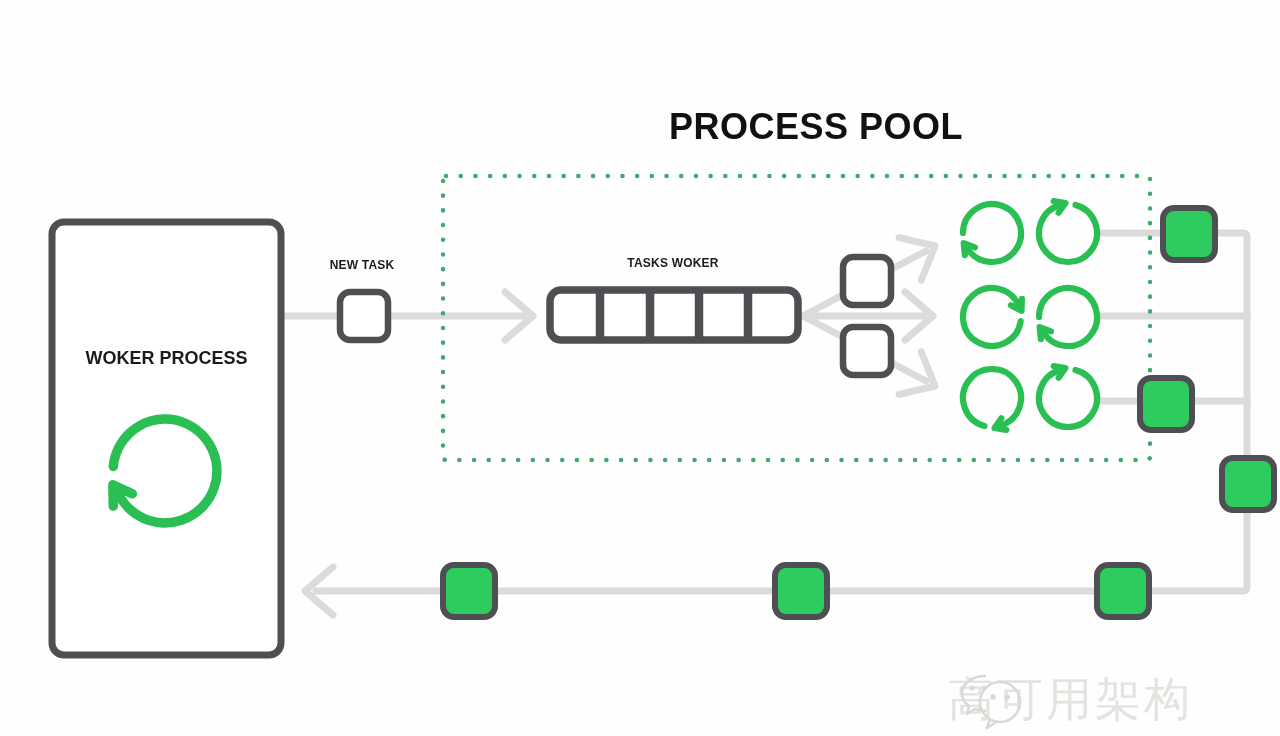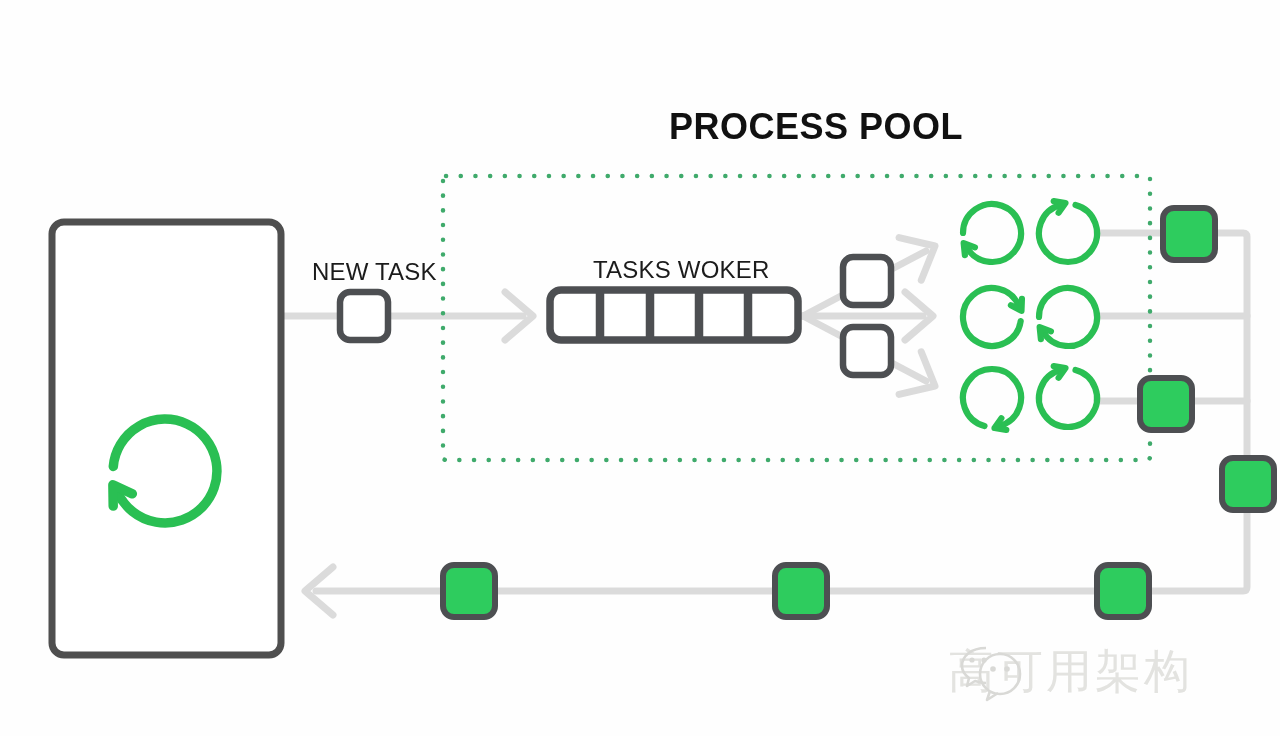--- a/index.html
+++ b/index.html
@@ -8,22 +8,22 @@
     width: 1280px;
     height: 736px;
     background: #fefefe;
     overflow: hidden;
     font-family: "Liberation Sans", sans-serif;
   }
   .canvas svg { position: absolute; left: 0; top: 0; }
   .label {
     position: absolute;
     color: #1b1b1b;
-    font-weight: 400;
-    font-size: 24px;
+    font-weight: 700;
+    font-size: 12px;
     text-align: center;
     letter-spacing: 0.2px;
     white-space: nowrap;
   }
   .title {
     position: absolute;
     left: 596px; top: 106px; width: 440px;
     text-align: center;
     font-size: 36px;
     font-weight: 700;
@@ -34,21 +34,21 @@
     position: absolute;
     left: 52px; top: 348px; width: 229px;
     text-align: center;
     font-size: 18px;
     font-weight: 700;
     color: #1b1b1b;
     line-height: 21px;
   }
   .watermark {
     position: absolute;
-    left: 948px; top: 636px;
+    left: 948px; top: 664px;
     display: flex;
     align-items: center;
   }
   .watermark-text {
     font-size: 46px;
     color: #e3e3e0;
     letter-spacing: 3px;
     text-shadow: 0 1px 0 #ffffff;
     line-height: 70px;
   }
@@ -112,20 +112,21 @@
       <rect x="1222" y="458" width="52" height="52" rx="11"></rect>
       <rect x="1097" y="565" width="52" height="52" rx="11"></rect>
       <rect x="775" y="565" width="52" height="52" rx="11"></rect>
       <rect x="443" y="565" width="52" height="52" rx="11"></rect>
     </g>
   </svg>
 
   <div class="title">PROCESS POOL</div>
 
   <div class="worker-label">
+    <div>WOKER PROCESS</div>
   </div>
 
   <div class="label" style="left:312px; top:258px; width:100px;">NEW TASK</div>
 
   <div class="label" style="left:593px; top:256px; width:160px;">TASKS WOKER</div>
 
 
   <div class="watermark">
     <svg width="92" height="70" viewBox="0 0 92 70">
       <g fill="none" stroke="#d9d9d6" stroke-width="2.6" stroke-linejoin="round">

